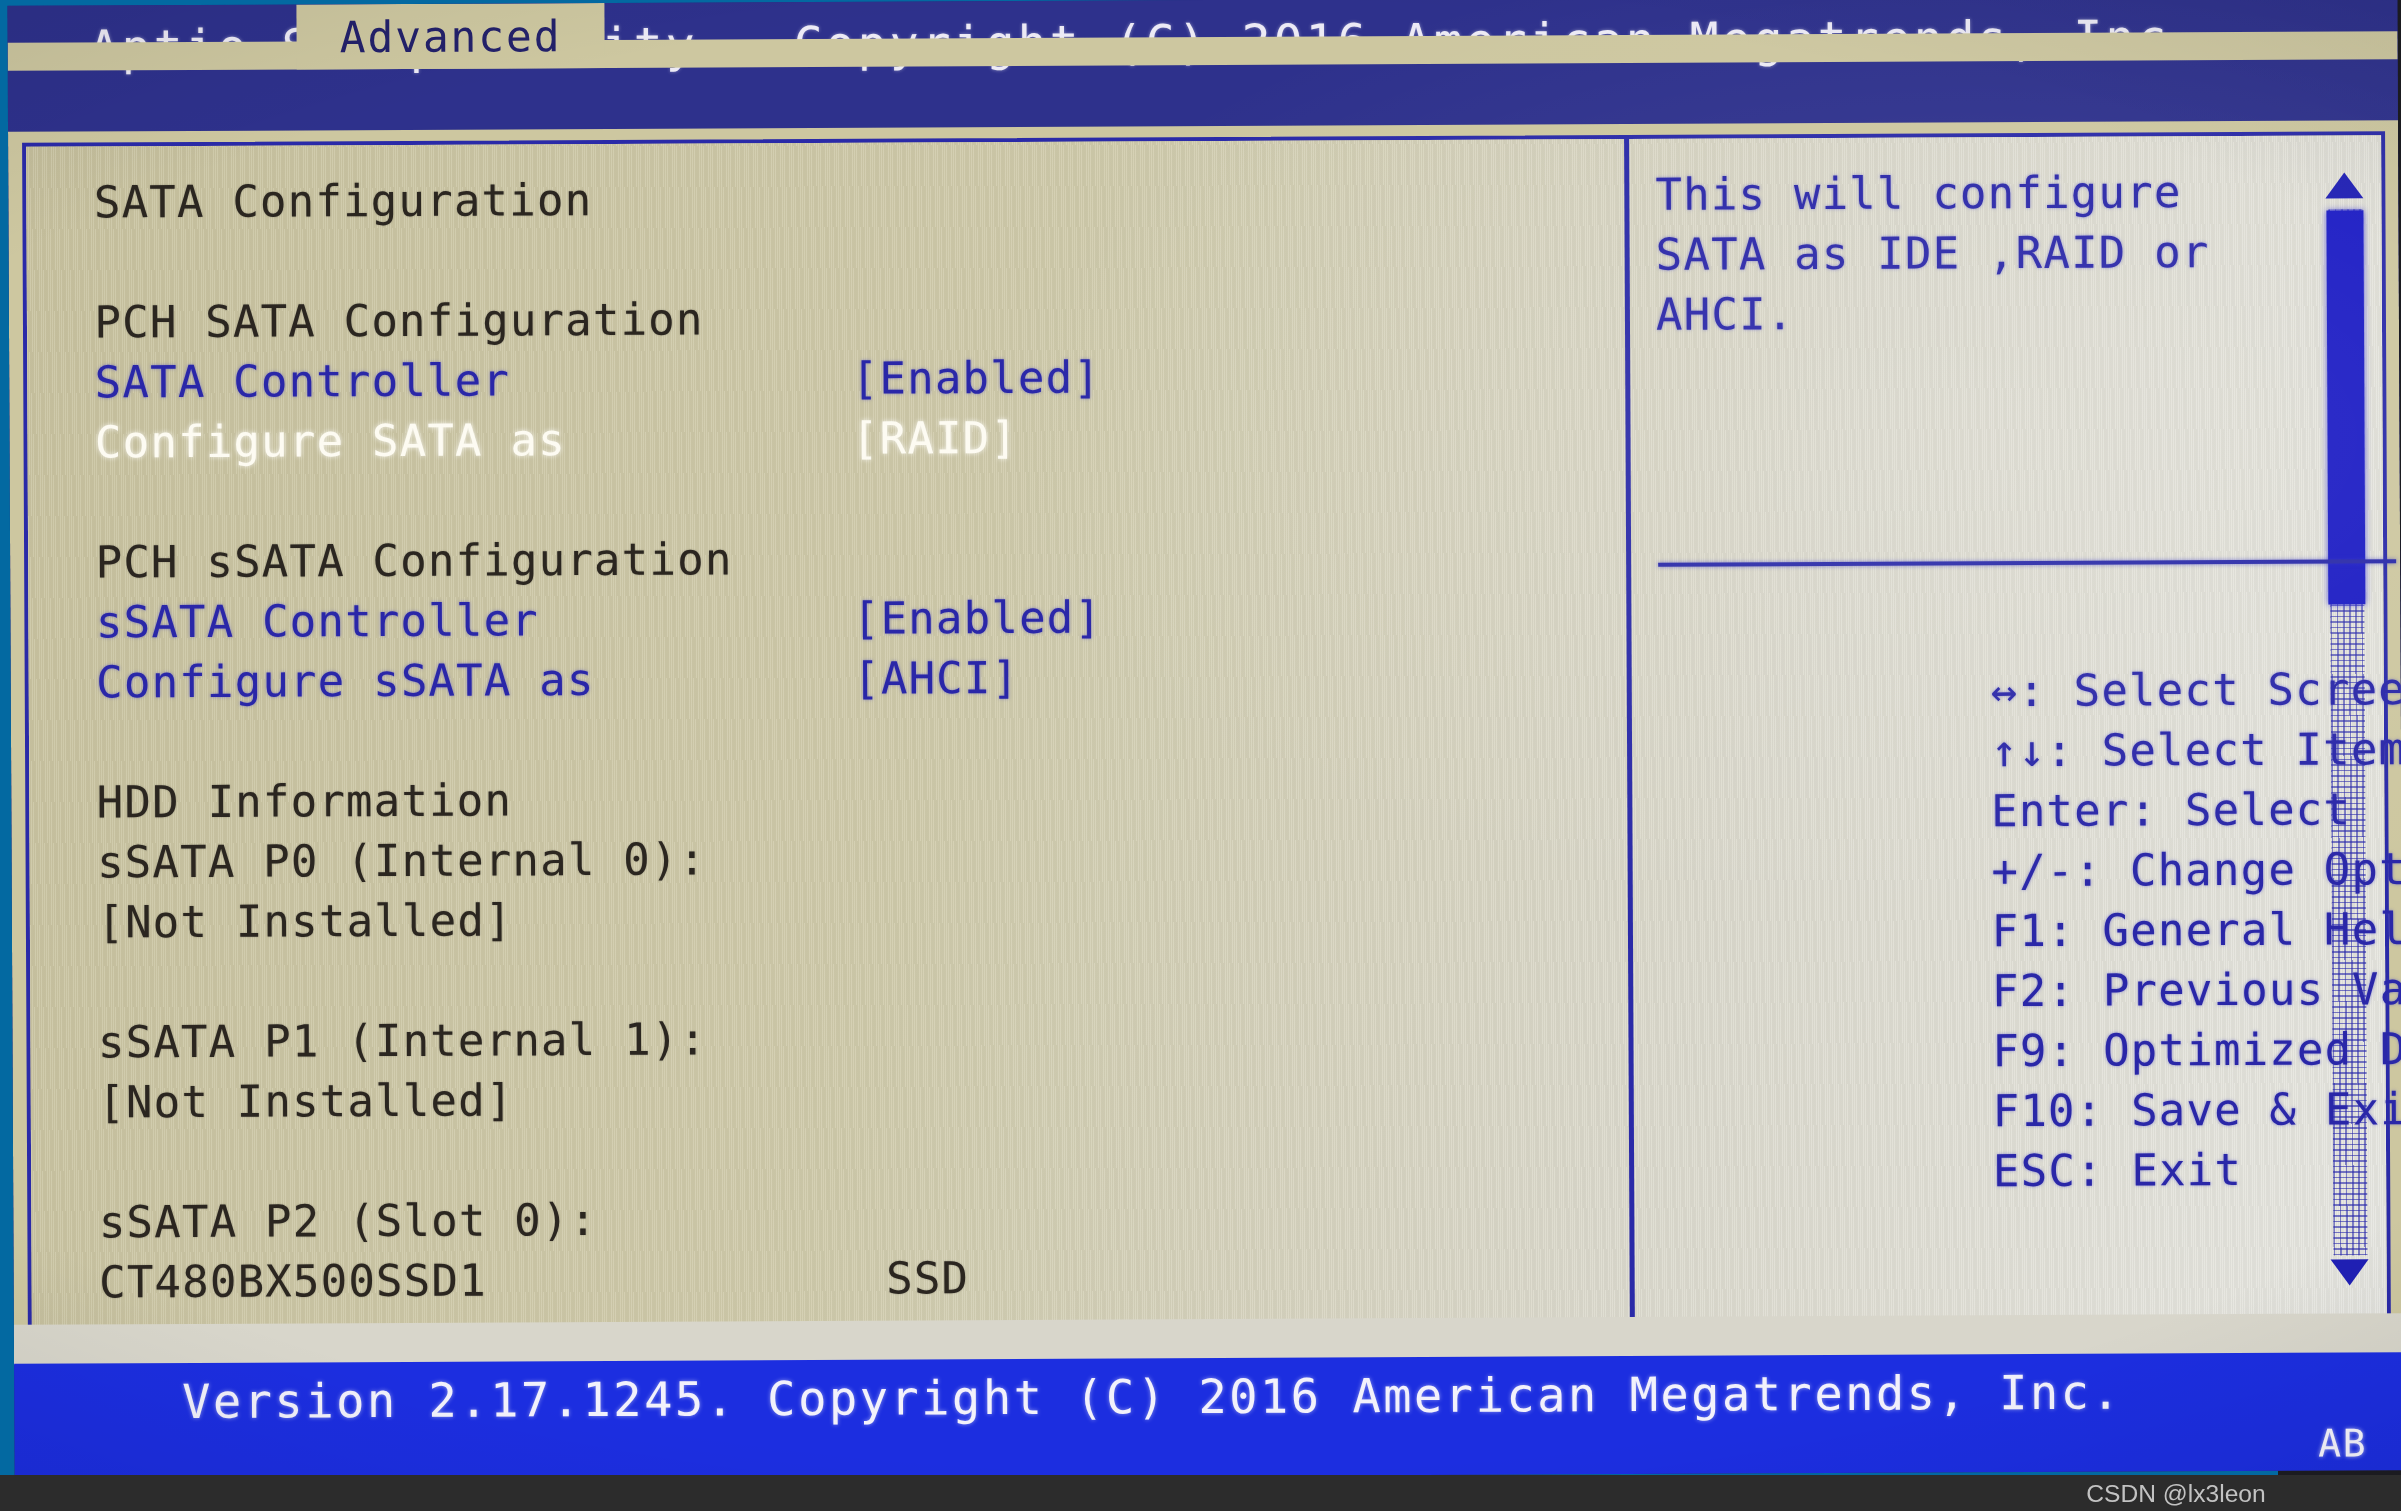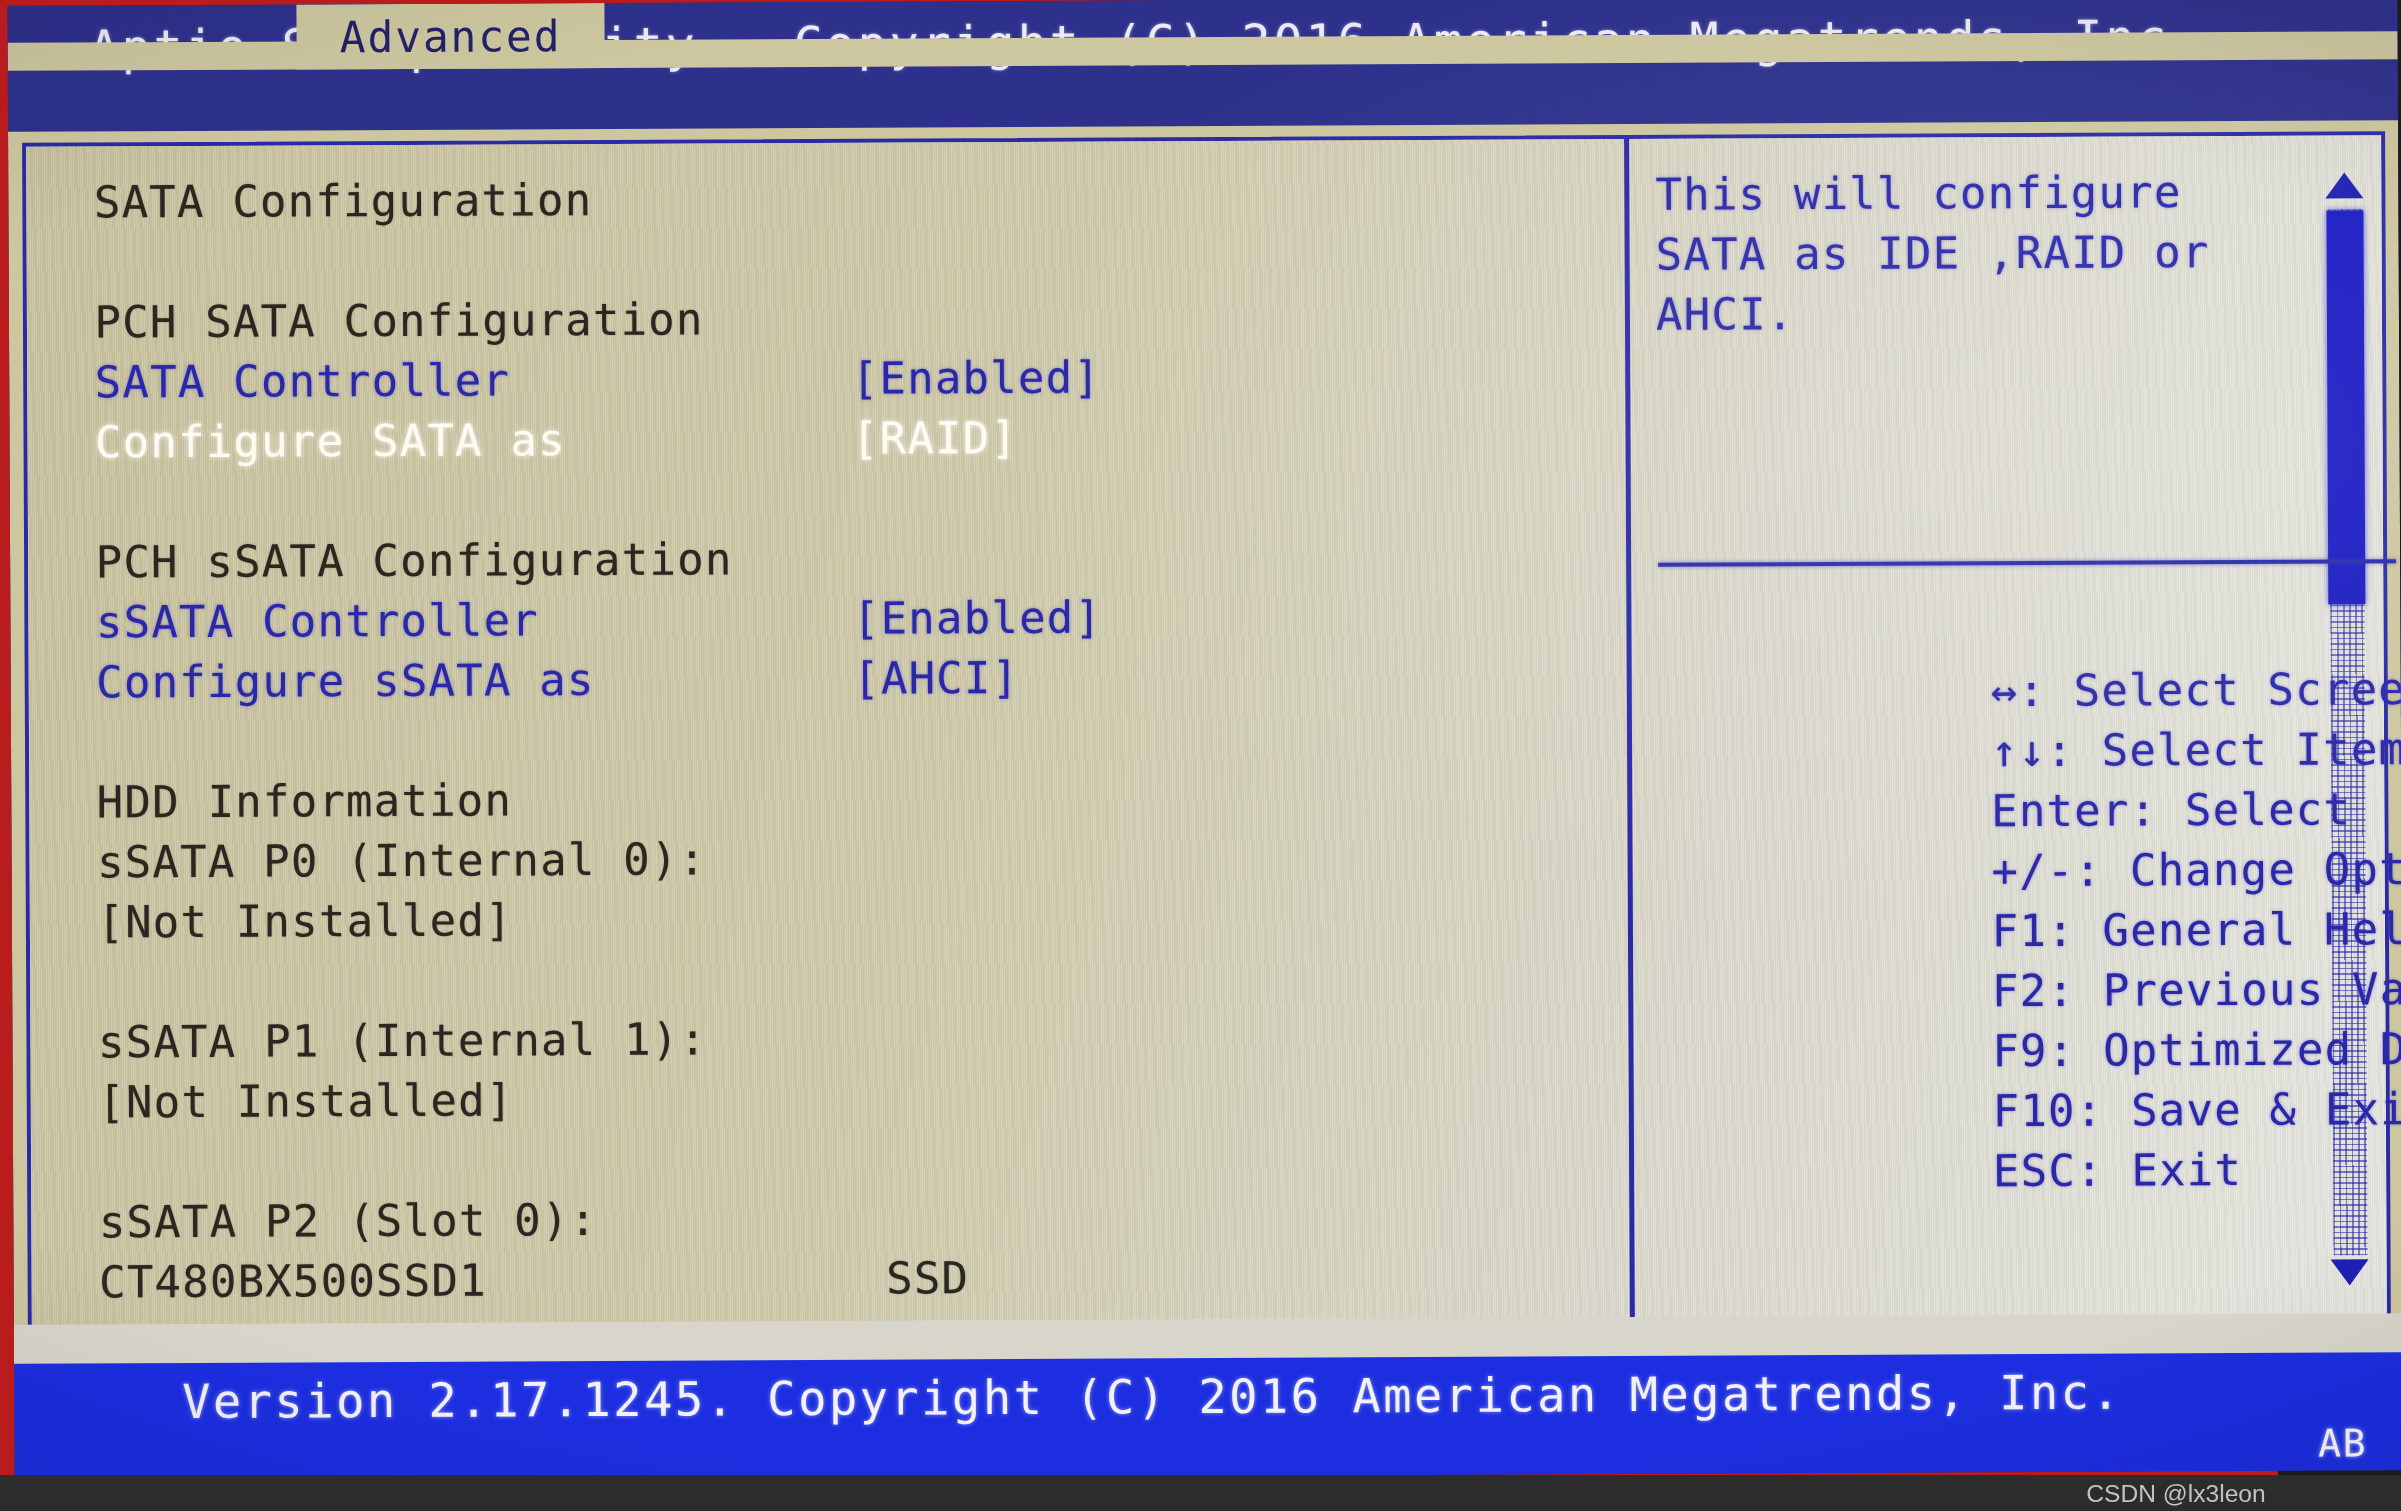--- a/index.html
+++ b/index.html
@@ -14,21 +14,21 @@
   body {
     font-family: "DejaVu Sans Mono", "Liberation Mono", monospace;
   }
 
   
   #screen {
     position: absolute;
     left: 0; top: 0;
     width: 2278px;
     height: 1512px;
-    background: #b91c1c;
+    background: #0369a1;
   }
 
   
   #bios {
     position: absolute;
     left: 11px;
     top: 0px;
     width: 2390px;
     height: 1476px;
     background: #2a2d82;

